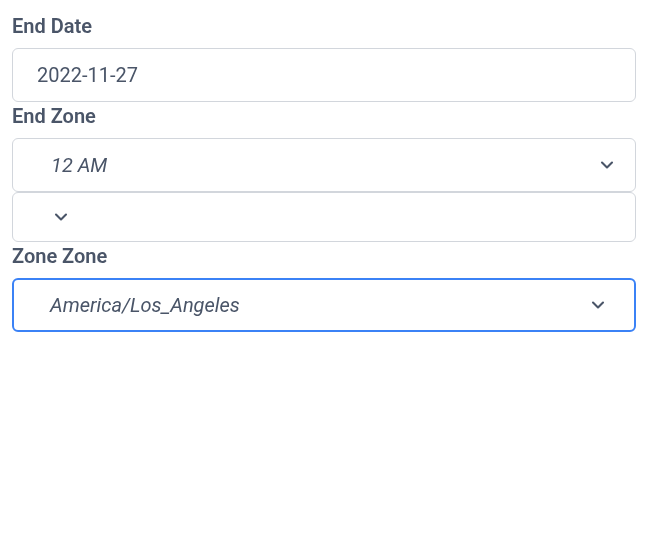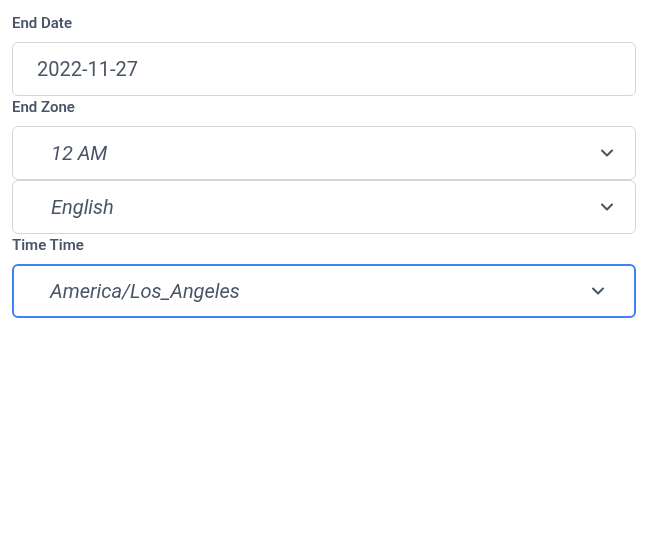--- a/index.html
+++ b/index.html
@@ -10,21 +10,21 @@
     body {
       font-family: -apple-system, BlinkMacSystemFont, "Segoe UI", Roboto, Helvetica, Arial, sans-serif;
       background: #ffffff;
       padding: 12px;
       width: 648px;
     }
     .field-group {
       margin-bottom: 0;
     }
     .label {
-      font-size: 15px;
+      font-size: 20px;
       font-weight: 600;
       color: #4a5568;
       margin-bottom: 10px;
       margin-top: 12px;
       display: block;
     }
     .label:first-child {
       margin-top: 2px;
     }
     .input-box {
@@ -83,31 +83,30 @@
     <span class="chevron">
       <svg viewBox="0 0 24 24" fill="none" stroke="#4a5568" stroke-width="2.5" stroke-linecap="round" stroke-linejoin="round">
         <polyline points="6 9 12 15 18 9"></polyline>
       </svg>
     </span>
   </div>
 </div>
 
 <div class="field-group">
   <div class="input-box select-box">
-    <span class="input-value">English</span>
     <span class="chevron">
       <svg viewBox="0 0 24 24" fill="none" stroke="#4a5568" stroke-width="2.5" stroke-linecap="round" stroke-linejoin="round">
         <polyline points="6 9 12 15 18 9"></polyline>
       </svg>
     </span>
   </div>
 </div>
 
 <div class="field-group">
-  <label class="label">Time Time</label>
+  <label class="label">Zone Zone</label>
   <div class="input-box select-box focused">
     <span class="input-value">America/Los_Angeles</span>
     <span class="chevron">
       <svg viewBox="0 0 24 24" fill="none" stroke="#4a5568" stroke-width="2.5" stroke-linecap="round" stroke-linejoin="round">
         <polyline points="6 9 12 15 18 9"></polyline>
       </svg>
     </span>
   </div>
 </div>
 

